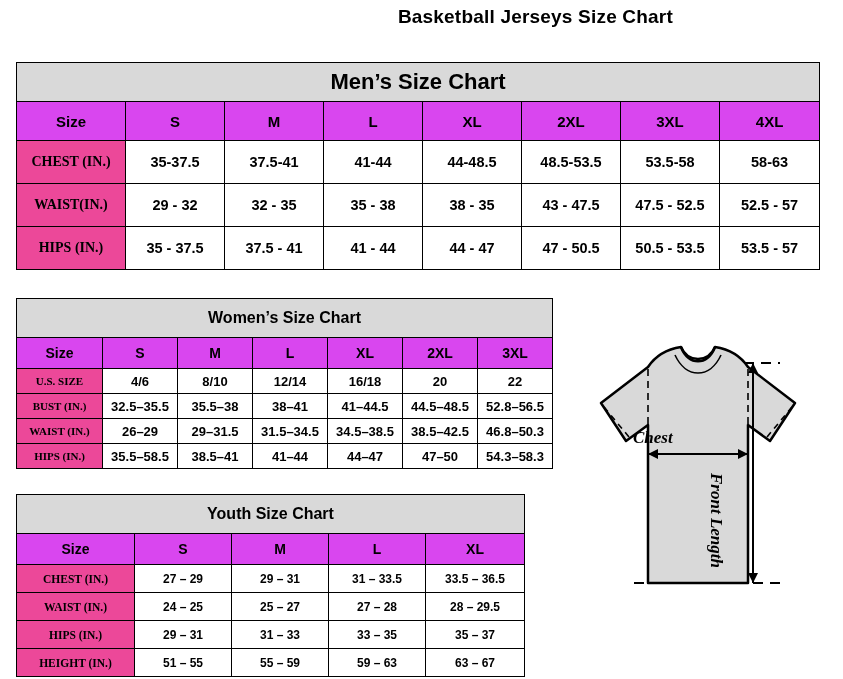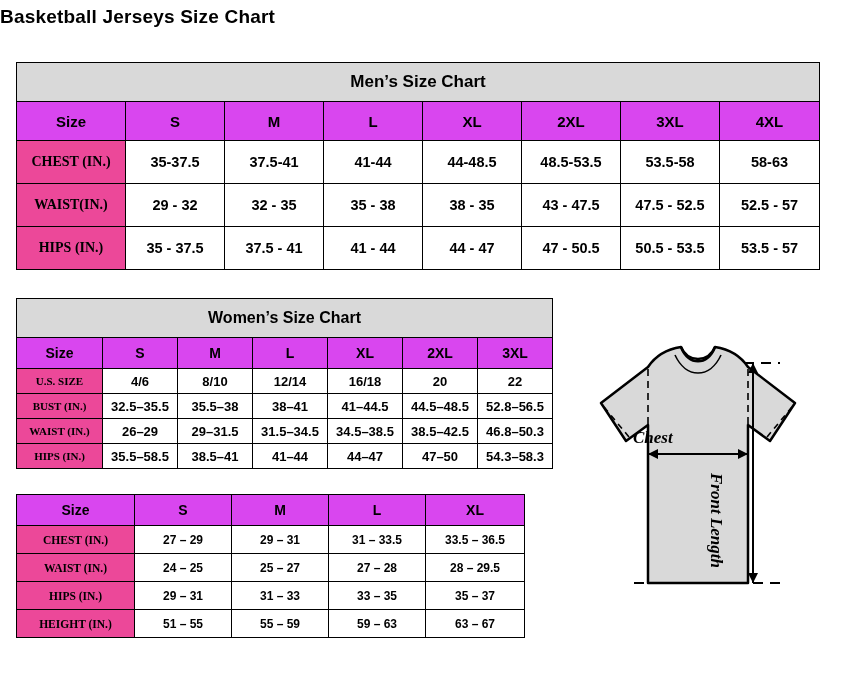--- a/index.html
+++ b/index.html
@@ -13,21 +13,21 @@
     position: relative;
     font-family: "Liberation Sans", sans-serif;
     color: #000;
     overflow: hidden;
   }
   #page-title {
     position: absolute;
     top: 6px;
     left: 0;
     width: 673px;
-    text-align: left;
+    text-align: right;
     font-size: 19px;
     font-weight: bold;
     letter-spacing: 0.2px;
   }
 
   table.sizechart {
     border-collapse: collapse;
     table-layout: fixed;
     background: #fff;
   }
@@ -54,21 +54,21 @@
   }
 
   
   #mens-wrap {
     position: absolute;
     left: 16px;
     top: 62px;
     width: 803px;
   }
   #mens-table { width: 803px; }
-  #mens-table .caption-cell { font-size: 17px; height: 38px; }
+  #mens-table .caption-cell { font-size: 22px; height: 38px; }
   #mens-table td { font-size: 14.5px; height: 42px; }
   #mens-table .hdr-cell { font-size: 15px; height: 38px; }
   #mens-table .rowlabel { font-size: 14px; }
 
   
   #womens-wrap {
     position: absolute;
     left: 16px;
     top: 298px;
     width: 536px;
@@ -255,20 +255,23 @@
 <div id="youth-wrap">
   <table class="sizechart" id="youth-table">
     <colgroup>
       <col style="width:118px">
         <col style="width:97px">
         <col style="width:97px">
         <col style="width:97px">
         <col style="width:99px">
     </colgroup>
     <tbody>
+      <tr>
+        <td class="caption-cell" colspan="5">Youth Size Chart</td>
+      </tr>
       <tr>
         <td class="hdr-cell">Size</td>
         <td class="hdr-cell">S</td>
         <td class="hdr-cell">M</td>
         <td class="hdr-cell">L</td>
         <td class="hdr-cell">XL</td>
       </tr>
       <tr>
         <td class="rowlabel">CHEST (IN.)</td>
         <td>27 – 29</td>

